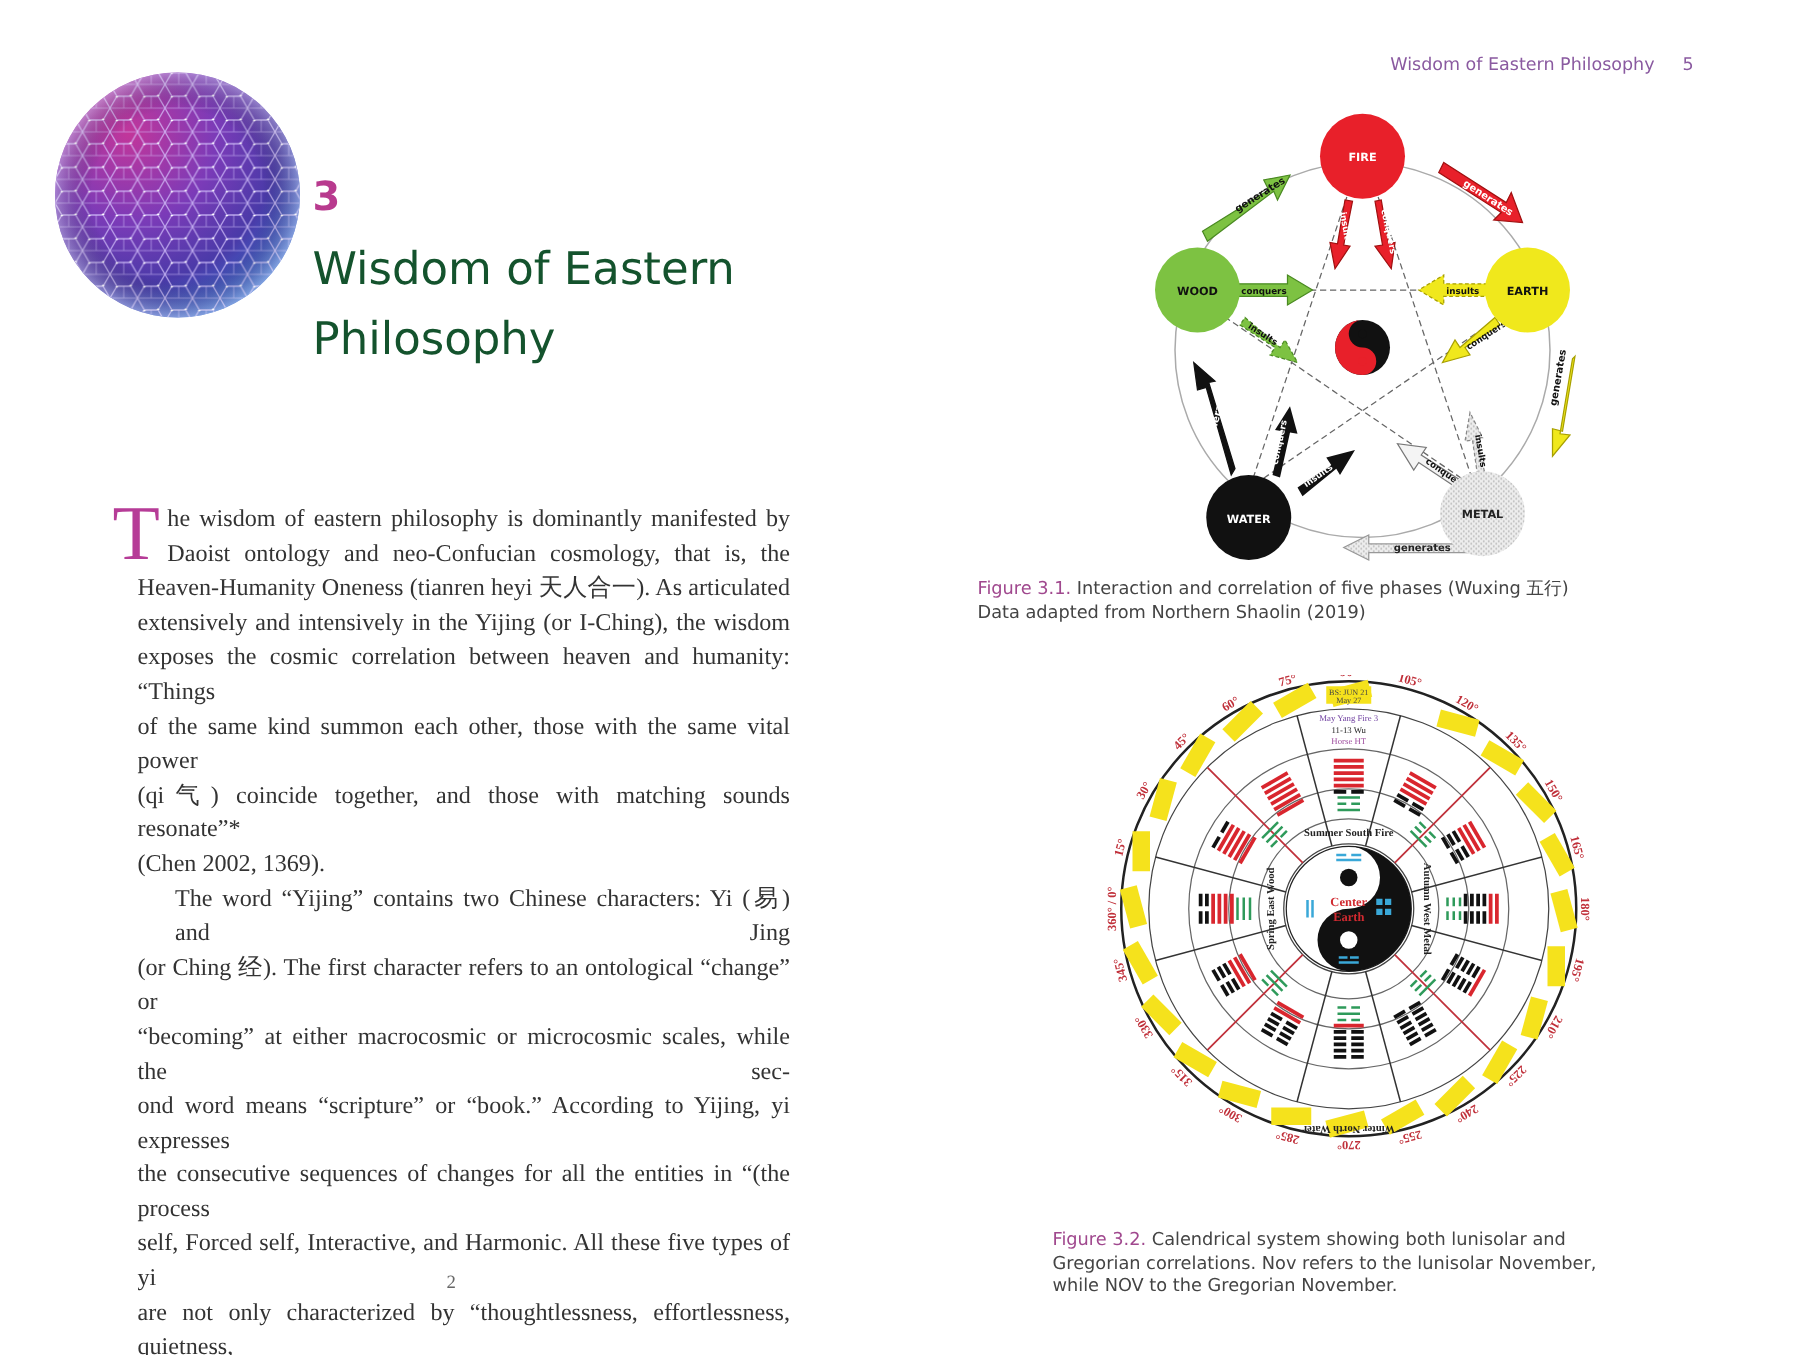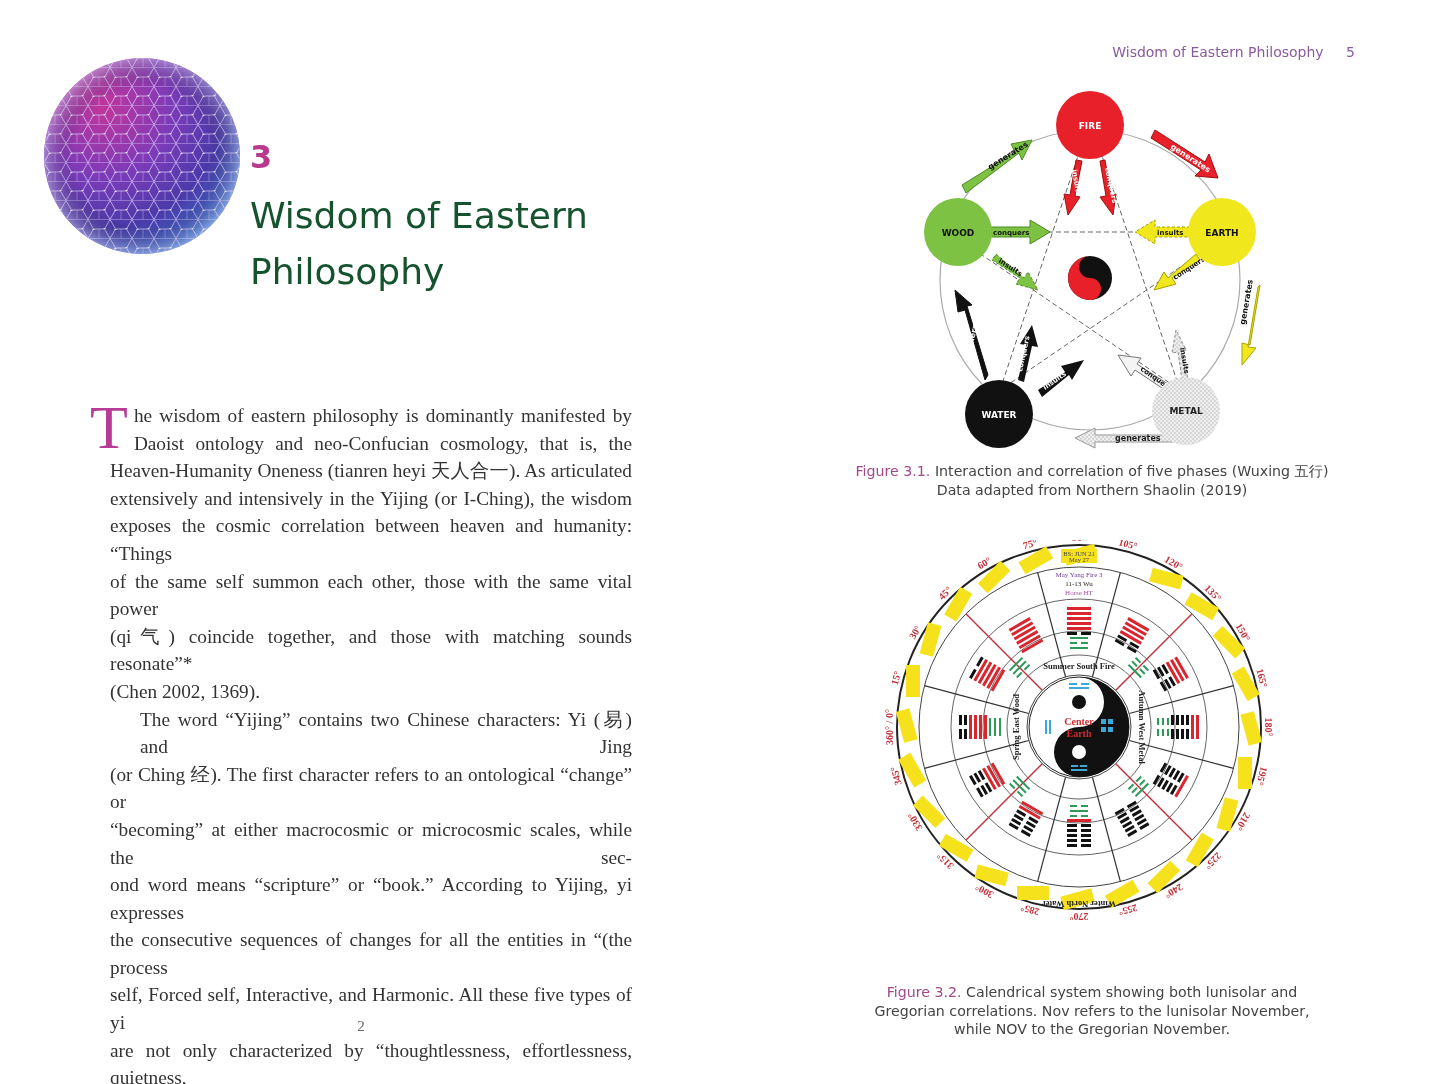--- a/index.html
+++ b/index.html
@@ -29,21 +29,21 @@
   .ind { padding-left: 30px; }
   .page-number-left { position: absolute; left: 0; width: 722px; top: 1018px; text-align: center; font-size: 15px; color: #666; }
 
   
   .running-head { position: absolute; right: 90px; top: 44px; font-family: "DejaVu Sans", sans-serif; font-size: 14px; color: #8a5aa0; }
   .running-head .pn { margin-left: 18px; color: #8a5aa0; }
 
   
   .fig1 { position: absolute; left: 178px; top: 90px; width: 380px; height: 360px; }
   .fig2 { position: absolute; left: 152px; top: 540px; width: 410px; height: 380px; }
-  .caption { position: absolute; font-family: "DejaVu Sans", sans-serif; font-size: 14.2px; line-height: 18.5px; color: #444; text-align: center; }
+  .caption { position: absolute; font-family: "DejaVu Sans", sans-serif; font-size: 14.2px; line-height: 18.5px; color: #444; }
   .caption .fig-label { color: #a0488e; }
   .cap1 { left: 60px; width: 620px; top: 462px; }
   .cap2 { left: 120px; width: 500px; top: 983px; }
 </style>
 </head>
 <body>
 
 <div class="page page-left">
   <div class="orb">
     <svg width="196" height="196" viewBox="0 0 196 196">
@@ -69,21 +69,21 @@
     <div>Philosophy</div>
   </div>
 
   <div class="body-text">
     <span class="dropcap">T</span>
     <span class="line">he wisdom of eastern philosophy is dominantly manifested by</span>
     <span class="line">Daoist ontology and neo-Confucian cosmology, that is, the</span>
     <span class="line">Heaven-Humanity Oneness (tianren heyi 天人合一). As articulated</span>
     <span class="line">extensively and intensively in the Yijing (or I-Ching), the wisdom</span>
     <span class="line">exposes the cosmic correlation between heaven and humanity: “Things</span>
-    <span class="line">of the same self summon each other, those with the same vital power</span>
+    <span class="line">of the same kind summon each other, those with the same vital power</span>
     <span class="line">(qi气) coincide together, and those with matching sounds resonate”*</span>
     <span class="line last">(Chen 2002, 1369).</span>
     <span class="line ind">The word “Yijing” contains two Chinese characters: Yi (易) and Jing</span>
     <span class="line">(or Ching 经). The first character refers to an ontological “change” or</span>
     <span class="line">“becoming” at either macrocosmic or microcosmic scales, while the sec-</span>
     <span class="line">ond word means “scripture” or “book.” According to Yijing, yi expresses</span>
     <span class="line">the consecutive sequences of changes for all the entities in “(the process</span>
     <span class="line">self, Forced self, Interactive, and Harmonic. All these five types of yi</span>
     <span class="line">are not only characterized by “thoughtlessness, effortlessness, quietness,</span>
 

